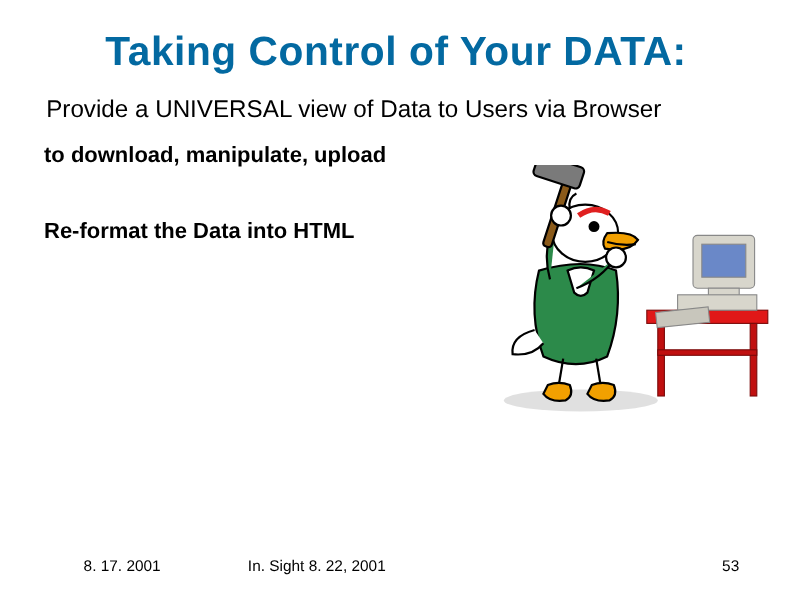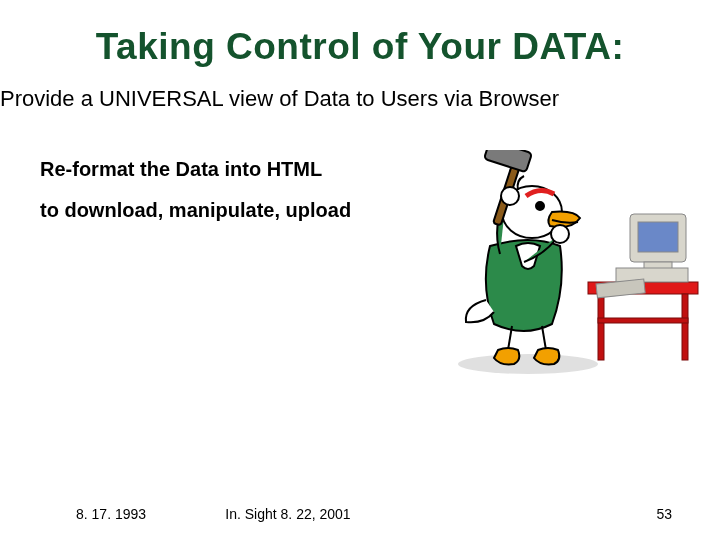--- a/index.html
+++ b/index.html
@@ -14,32 +14,33 @@
     position: relative;
   }
   .slide {
     position: relative;
     width: 720px;
     height: 540px;
     box-sizing: border-box;
   }
   .title {
     font-weight: bold;
-    color: #14532d;
+    color: #0369a1;
     font-size: 37px;
     text-align: center;
     padding-top: 26px;
     letter-spacing: 0.5px;
   }
   .subtitle {
     font-size: 22px;
     font-weight: normal;
     color: #000;
     text-align: left;
     margin-top: 18px;
+    margin-left: 42px;
   }
   .bullet {
     font-size: 20px;
     font-weight: bold;
     color: #000;
     margin-left: 40px;
   }
   .b1 { margin-top: 130px; }
   .b2 { margin-top: 18px; }
   .b3 { margin-top: 46px; }
@@ -68,22 +69,22 @@
 </style>
 </head>
 <body>
 
 <div class="slide">
 
   <div class="title">Taking Control of Your DATA:</div>
 
   <div class="subtitle">Provide a UNIVERSAL view of Data to Users via Browser</div>
 
+  <div class="bullet b2">to download, manipulate, upload</div>
   <div class="bullet b3">Re-format the Data into HTML</div>
-  <div class="bullet b2">to download, manipulate, upload</div>
 
   <div class="art">
     <svg viewBox="0 0 280 230" width="280" height="230">
 
       <rect x="168" y="132" width="110" height="12" fill="#e01818" stroke="#7a0a0a"></rect>
       <rect x="178" y="144" width="6" height="66" fill="#c01010" stroke="#7a0a0a"></rect>
       <rect x="262" y="144" width="6" height="66" fill="#c01010" stroke="#7a0a0a"></rect>
       <rect x="178" y="168" width="90" height="5" fill="#c01010" stroke="#7a0a0a"></rect>
 
       <rect x="210" y="64" width="56" height="48" rx="4" fill="#d8d6cc" stroke="#888"></rect>
@@ -137,18 +138,18 @@
       </g>
 
       <g stroke="#000" stroke-width="2" fill="#ffffff">
         <circle cx="90" cy="46" r="9"></circle>
         <circle cx="140" cy="84" r="9"></circle>
       </g>
     </svg>
   </div>
 
   <div class="footer">
-    <span class="date">8. 17. 1993</span>
+    <span class="date">8. 17. 2001</span>
     <span class="mid">In. Sight 8. 22, 2001</span>
     <span class="page">53</span>
   </div>
 
 </div>
 
 </body></html>

